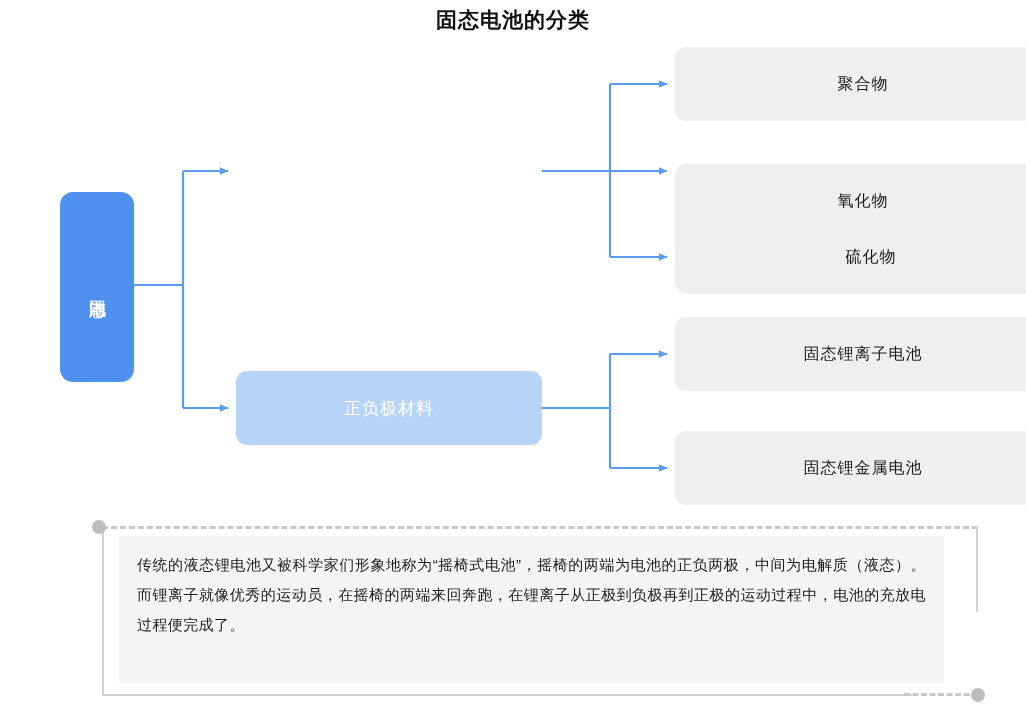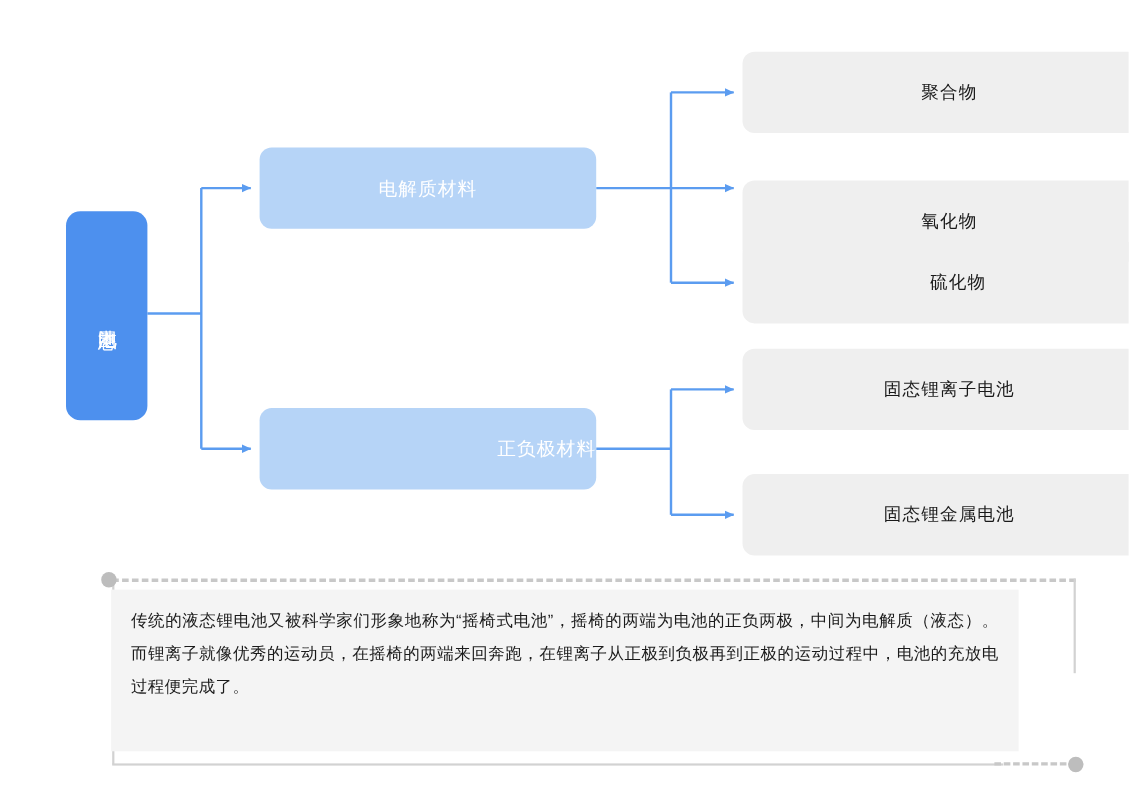--- a/index.html
+++ b/index.html
@@ -44,21 +44,21 @@
 
   .lvl2{
     left:236px;width:306px;height:74px;
     background:#b6d4f7;
     border-radius:11px;
     color:#ffffff;
     font-size:17px;
     letter-spacing:1px;
   }
   .lvl2.n1{top:134px;}
-  .lvl2.n2{top:371px;justify-content:flex-end;}
+  .lvl2.n2{top:371px;}
 
   .leaf{
     left:675px;width:376px;height:74px;
     background:#efefef;
     border-radius:11px;
     color:#1a1a1a;
     font-size:16px;
     letter-spacing:1px;
   }
   .leaf.l1{top:47px;}
@@ -86,39 +86,40 @@
   .solid-h{
     height:0;border-top:2px solid #d2d2d2;
   }
   .dot{
     position:absolute;width:14px;height:14px;border-radius:50%;
     background:#bdbdbd;
   }
 
   .note-body{
     position:absolute;
-    left:101px;top:536px;width:825px;height:147px;
+    left:119px;top:536px;width:825px;height:147px;
     background:#f4f4f4;
     box-sizing:border-box;
     padding:14px 18px 10px 18px;
   }
   .note-p{
     margin:0;
     font-size:15px;
     line-height:30px;
     color:#1b1b1b;
     letter-spacing:0.4px;
     text-align:justify;
   }
 </style>
 </head>
 <body>
 
 <div id="stage">
 
+  <div class="title">固态电池的分类</div>
 
   <svg id="wires" viewBox="0 0 1026 714" width="1026" height="714">
     <defs>
       <marker id="ah" markerWidth="9" markerHeight="9" refX="8.2" refY="4.5" orient="auto" markerUnits="userSpaceOnUse">
         <path d="M0,0.6 L8.6,4.5 L0,8.4 z" fill="#5b9cf0"></path>
       </marker>
     </defs>
 
     <g stroke="#5b9cf0" stroke-width="2.2" fill="none" stroke-linecap="butt">
       <path d="M134,285 L183,285"></path>
@@ -140,23 +141,20 @@
       <path d="M610,354 L610,468"></path>
       <path d="M610,354 L667,354" marker-end="url(#ah)"></path>
       <path d="M610,468 L667,468" marker-end="url(#ah)"></path>
     </g>
   </svg>
 
   <div class="node root">
     <span>固态电池</span>
   </div>
 
-  <div class="node lvl2 n1">
-    <span>电解质材料</span>
-  </div>
   <div class="node lvl2 n2">
     <span>正负极材料</span>
   </div>
 
   <div class="node leaf l1">
     <span>聚合物</span>
   </div>
   <div class="node leaf l2">
     <span>氧化物</span>
   </div>

